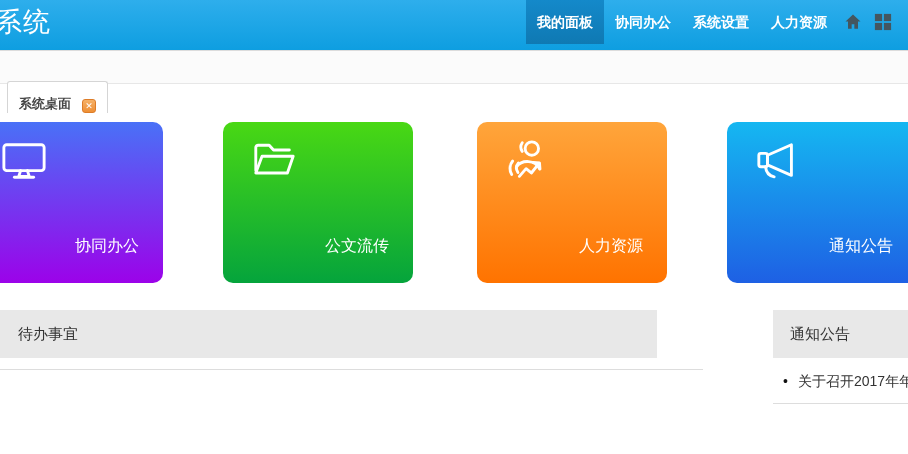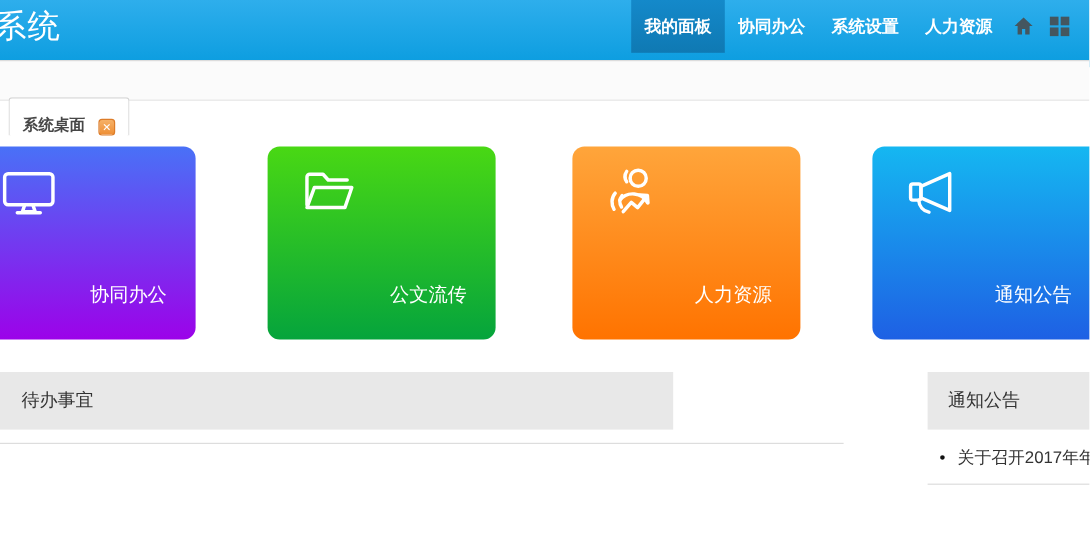--- a/index.html
+++ b/index.html
@@ -35,21 +35,21 @@
   .tile-1{left:223px;background:linear-gradient(180deg,#49d814 0%,#05a43c 100%);padding-left:23px;}
   .tile-2{left:477px;background:linear-gradient(180deg,#ffa53b 0%,#ff7300 100%);}
   .tile-3{left:727px;background:linear-gradient(180deg,#15b7f1 0%,#1e60e4 100%);}
   .tile-icon{position:absolute;left:28px;top:16px;width:46px;height:46px;}
   .tile-icon svg{width:46px;height:46px;}
   .tile-label{position:absolute;right:24px;bottom:26px;color:#fff;font-size:16px;white-space:nowrap;}
 
   
   .panel-header{position:absolute;height:48px;line-height:48px;background:#e8e8e8;
     color:#333;font-size:15px;}
-  .todo-header{left:0;top:310px;width:561px;padding-left:18px;}
+  .todo-header{left:0;top:310px;width:657px;padding-left:18px;}
   .notice-header{left:773px;top:310px;width:200px;padding-left:17px;}
   .divider{position:absolute;height:1px;background:#ddd;}
   .todo-divider{left:0;top:369px;width:703px;}
   .notice-divider{left:773px;top:403px;width:200px;}
   .notice-list{position:absolute;left:779px;top:369px;width:129px;margin:2px;padding:0;list-style:none;overflow:hidden;}
   .notice-item{position:relative;padding-left:17px;font-size:14px;color:#333;line-height:20px;
     white-space:nowrap;cursor:pointer;}
   .notice-item::before{content:"•";position:absolute;left:2px;top:0;color:#111;}
 </style>
 </head>

